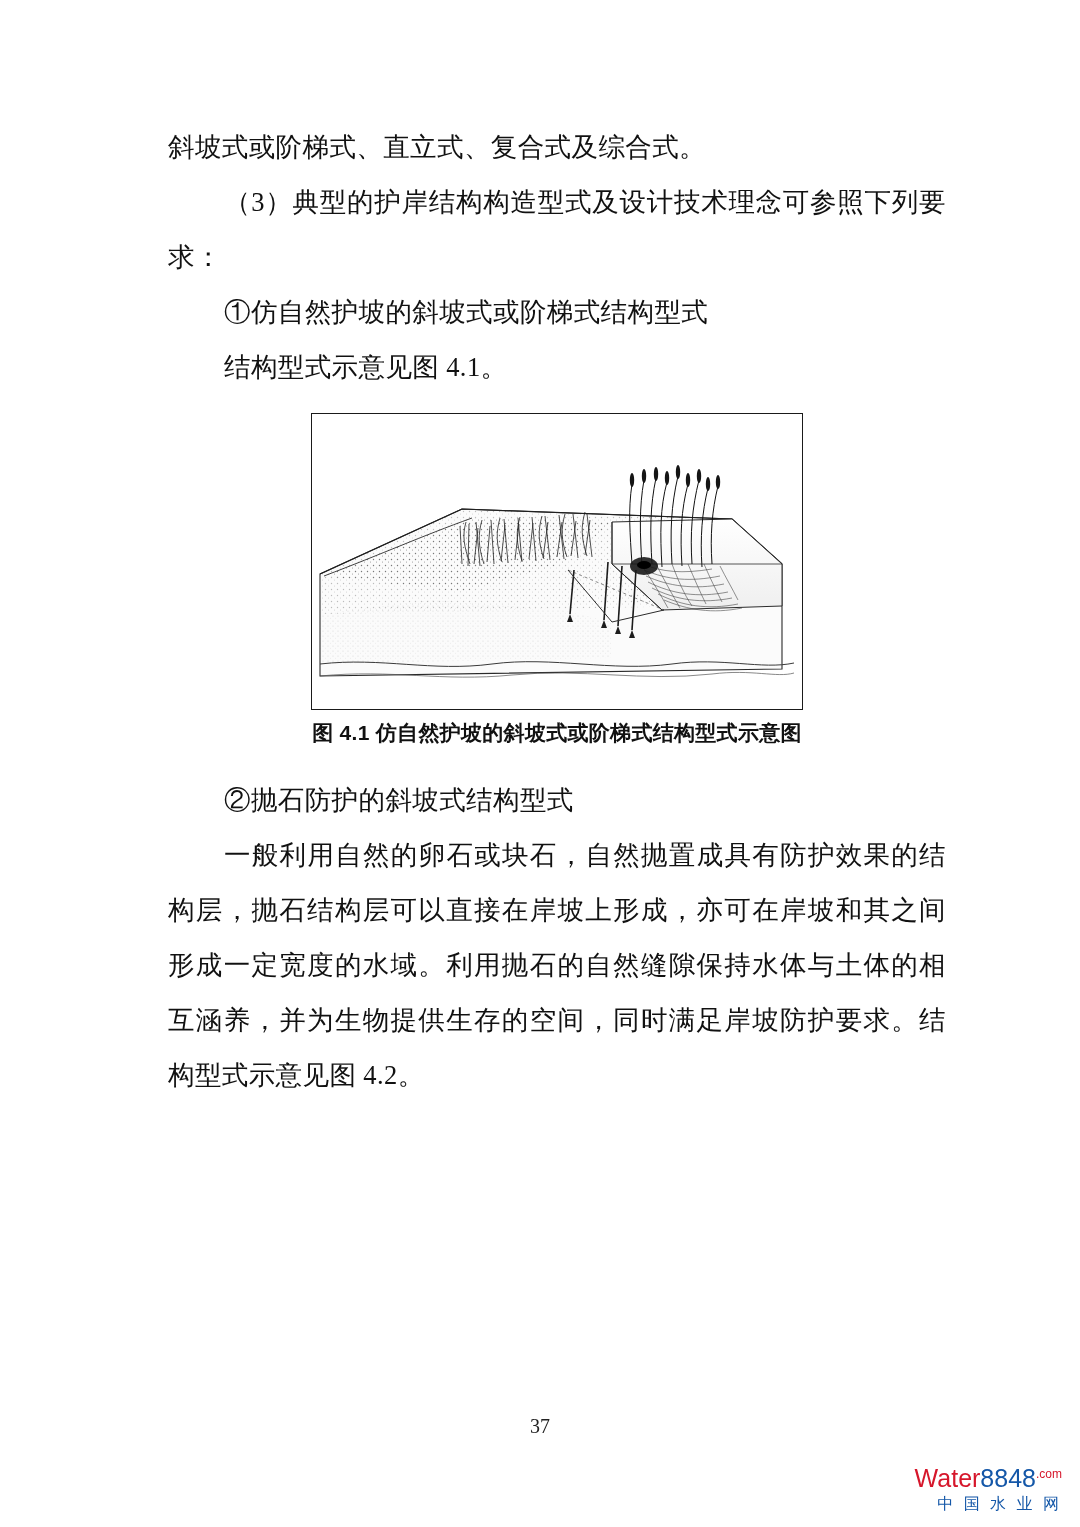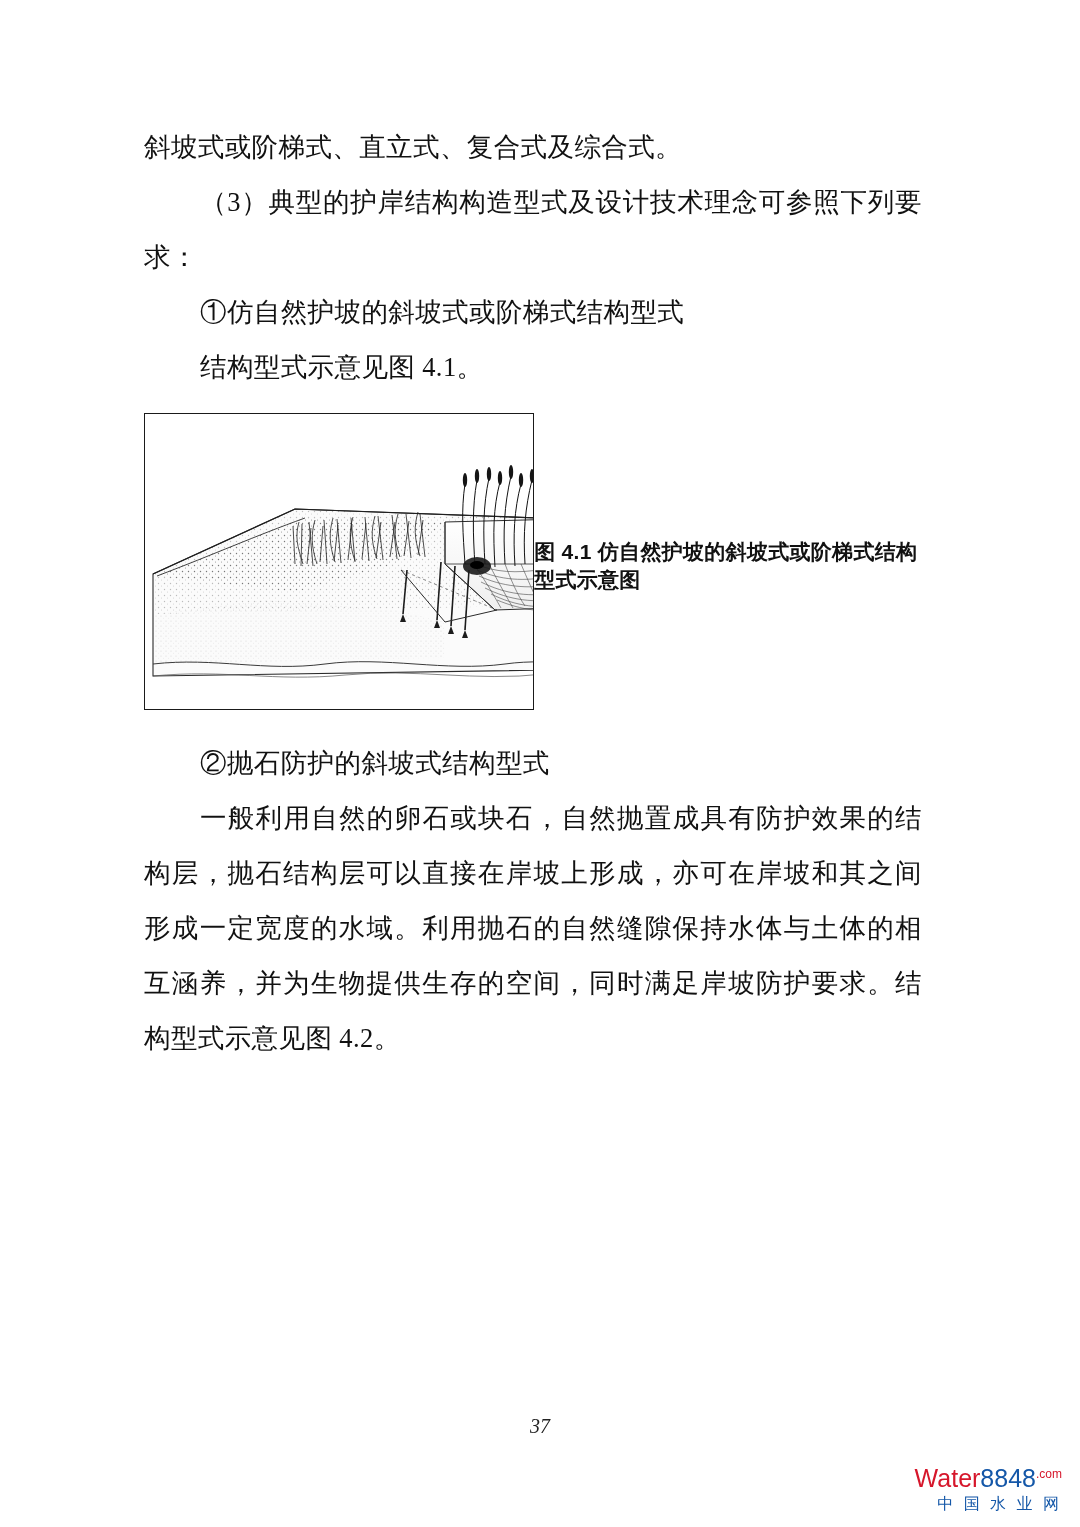--- a/index.html
+++ b/index.html
@@ -14,40 +14,40 @@
   .page {
     position: relative;
     width: 1080px;
     height: 1527px;
     background: #ffffff;
     overflow: hidden;
     box-sizing: border-box;
   }
   .content {
     position: absolute;
-    left: 144px;
+    left: 168px;
     top: 120px;
     width: 778px;
   }
   p.para {
     margin: 0 0 0 0;
     font-size: 26.5px;
     line-height: 55px;
     letter-spacing: 0.4px;
     text-align: justify;
     text-justify: inter-ideograph;
     color: #111111;
   }
   p.indent {
     text-indent: 56px;
   }
   .figure-wrap {
     margin-top: 18px;
     display: flex;
-    flex-direction: row;
+    flex-direction: column;
     align-items: center;
   }
   .figure-box {
     width: 490px;
     height: 295px;
     border: 1.5px solid #1a1a1a;
     background: #fdfdfd;
     position: relative;
     overflow: hidden;
   }
@@ -60,21 +60,20 @@
     font-family: "Liberation Sans", sans-serif;
   }
   .page-number {
     position: absolute;
     left: 0;
     right: 0;
     top: 1415px;
     text-align: center;
     font-size: 20px;
     color: #222222;
-    font-style: italic;
   }
   .watermark {
     position: absolute;
     right: 18px;
     bottom: 14px;
     text-align: right;
     line-height: 1.15;
   }
   .wm-top {
     font-family: "Liberation Sans", sans-serif;

